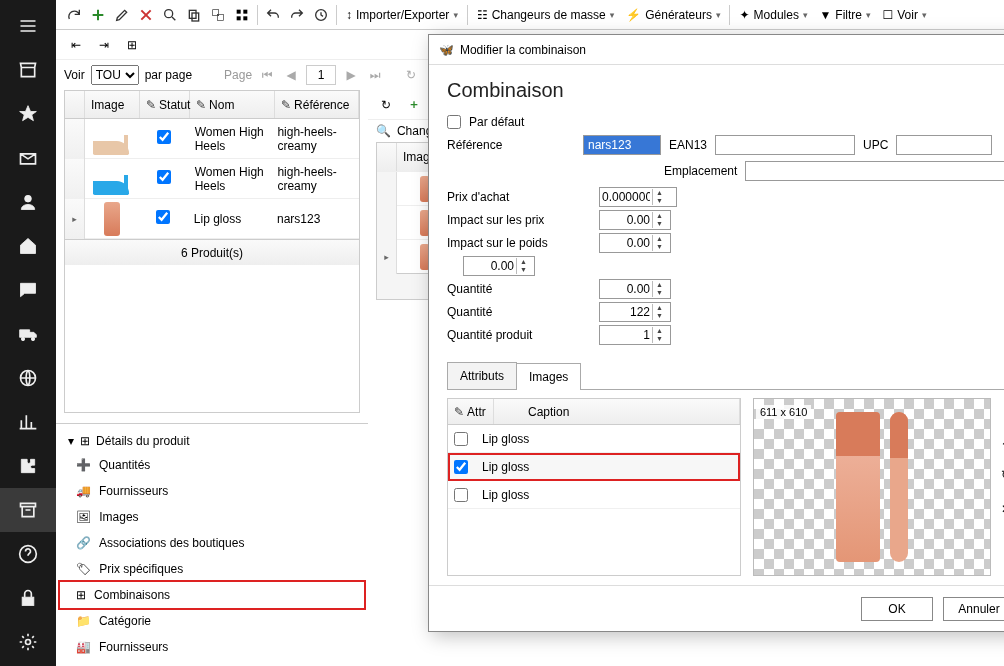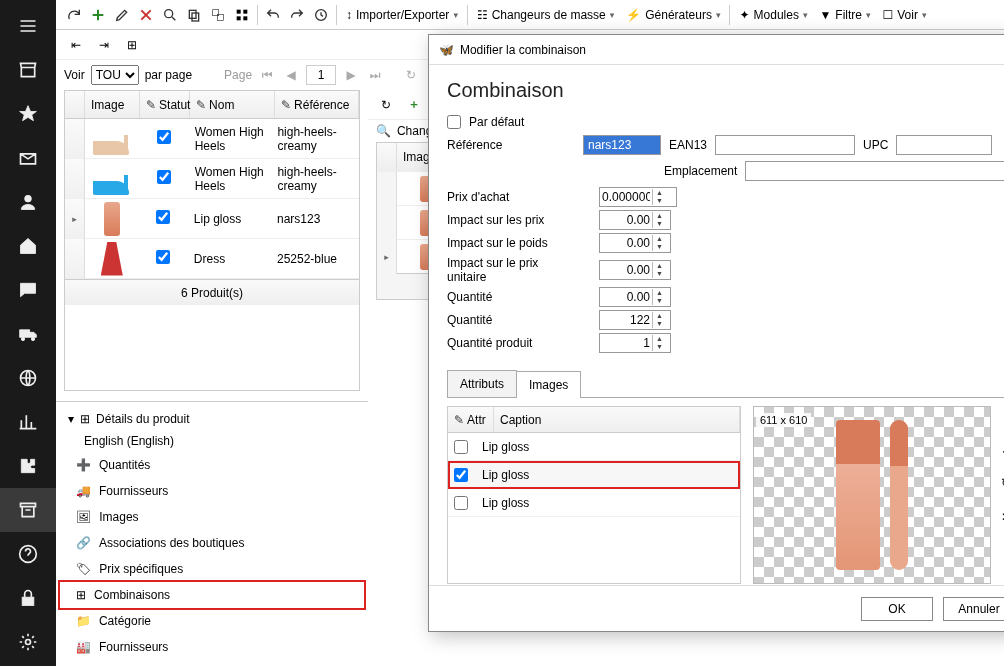--- a/index.html
+++ b/index.html
@@ -368,36 +368,26 @@
                 <div class="gutter">
                   <span class="tri">▸</span>
                 </div>
     <div class="imgcell">
                   <div class="lip-thumb"></div>
                 </div>
     <div class="chkcell"><input type="checkbox" class="chk" checked="" style=""></div>
     <div class="namecell">Lip gloss</div>
     <div class="refcell">nars123</div>
               </div>
-              <div class="prow">
-                <div class="gutter"></div>
-    <div class="imgcell">
-                  <div class="dress-thumb"></div>
-                </div>
-    <div class="chkcell"><input type="checkbox" class="chk" checked="" style=""></div>
-    <div class="namecell">Dress</div>
-    <div class="refcell">25252-blue</div>
-              </div>
             </div>
           <div class="ptable-foot">6 Produit(s)</div>
         </div>
 
         <div class="detail-panel">
           <div class="detail-head"><span>▾</span> ⊞ <span>Détails du produit</span></div>
-          <div class="detail-lang">English (English)</div>
           <div class="detail-items" id="detail-items">
               <div class="detail-item">
                 <span>➕</span>
                 <span>Quantités</span>
               </div>
               <div class="detail-item">
                 <span>🚚</span>
                 <span>Fournisseurs</span>
               </div>
               <div class="detail-item">
@@ -538,21 +528,20 @@
     <span style="flex:0 0 8px"></span>
     <div class="num-field" style="width:72px">
       <input value="0.00" style="">
       <div class="steppers">
                   <span>▲</span>
                   <span>▼</span>
                 </div>
     </div>
             </div>
             <div class="form-row">
-              <span class="flbl">Impact sur le prix unitaire</span>
     <span style="flex:0 0 8px"></span>
     <div class="num-field" style="width:72px">
       <input value="0.00" style="">
       <div class="steppers">
                   <span>▲</span>
                   <span>▼</span>
                 </div>
     </div>
             </div>
             <div class="form-row">
@@ -595,21 +584,21 @@
           <div class="tab active">Images</div>
         </div>
 
         <div class="img-panel">
           <div class="img-list">
             <div class="img-list-head">
               <div style="width:46px;">
                   <span class="pencil-icon">✎</span>
                   <span>Attr</span>
                 </div>
-              <div style="flex:1;">
+              <div style="flex:1;margin-left:28px;">
                   <span>Caption</span>
                 </div>
             </div>
             <div id="imglist-body">
                 <div class="img-row">
                   <input type="checkbox" class="chk" style="">
                   <span>Lip gloss</span>
                 </div>
                 <div class="img-row sel">
                   <input type="checkbox" class="chk" checked="" style="">

